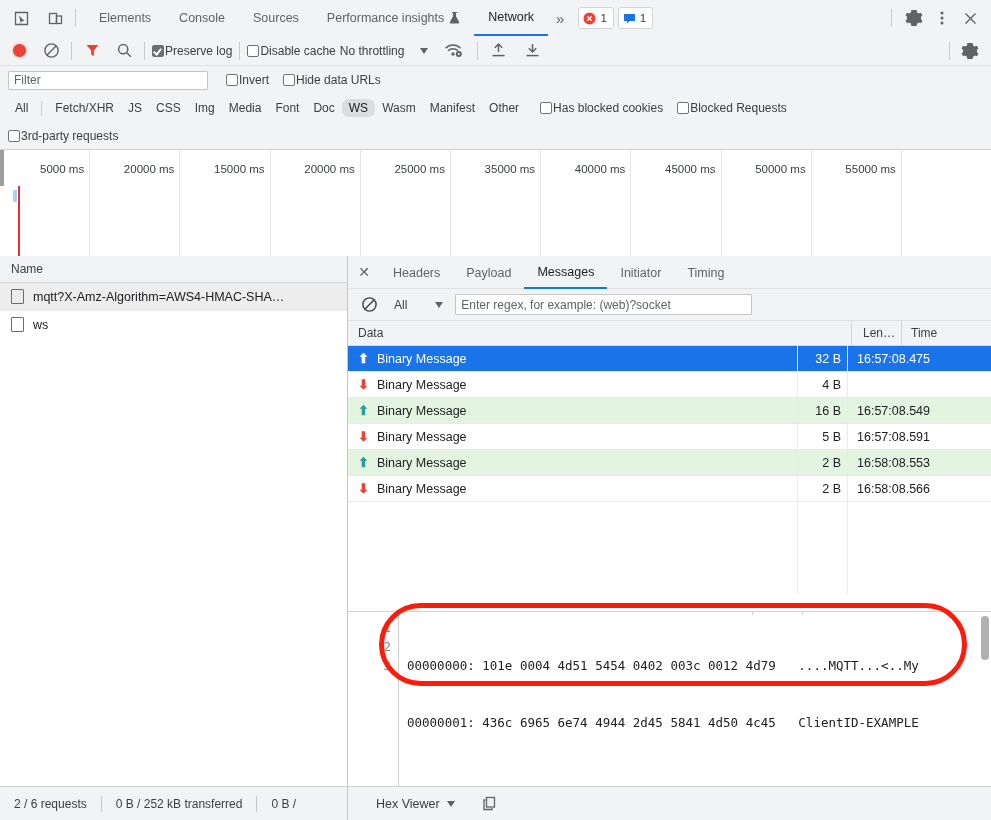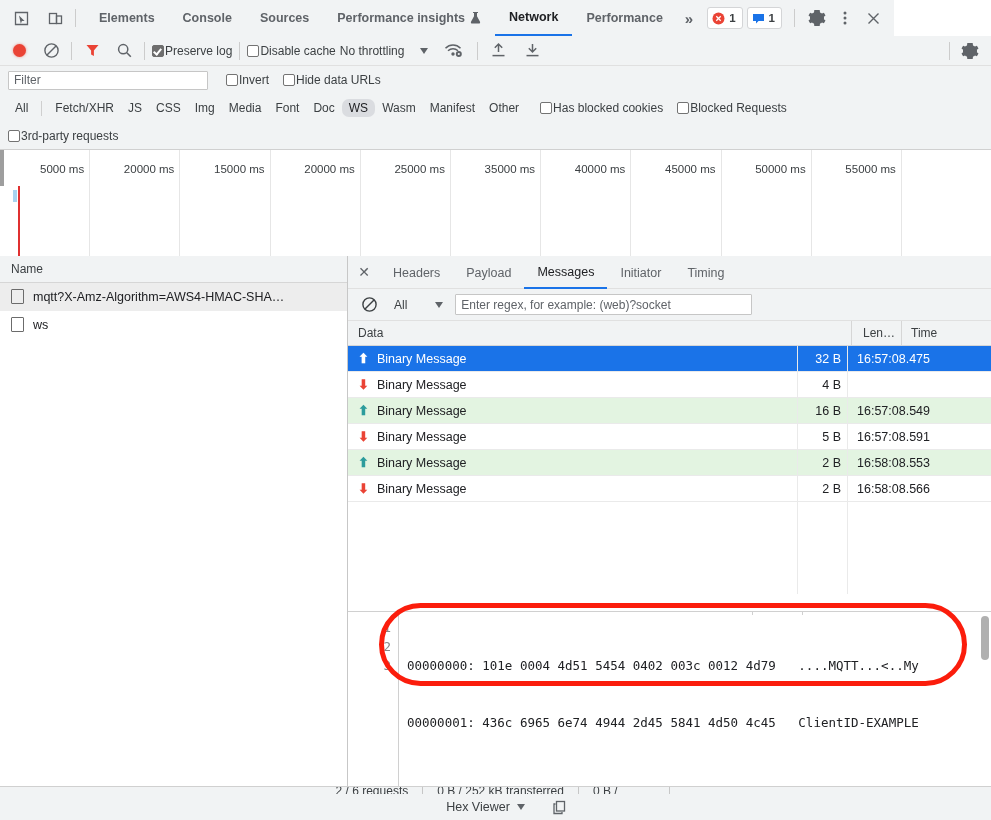--- a/index.html
+++ b/index.html
@@ -20,26 +20,25 @@
     position: relative;
     width: 991px;
     height: 820px;
     box-sizing: border-box;
   }
 
   
   .tabstrip {
     position: absolute;
     left: 0; top: 0;
-    width: 894px; height: 36px;
+    width: 991px; height: 36px;
     background: #f1f3f4;
     border-bottom: 1px solid #e0e0e0;
     display: flex;
     align-items: center;
-    font-weight: bold;
   }
   .dock-icons {
     display: flex;
     align-items: center;
     padding-left: 8px;
     gap: 8px;
   }
   .icon-btn {
     width: 26px; height: 26px;
     display: flex;
@@ -519,21 +518,20 @@
   
   .statusbar {
     position: absolute;
     left: 0; top: 786px;
     width: 991px; height: 34px;
     background: #f1f3f4;
     border-top: 1px solid #d0d0d0;
     display: flex;
     align-items: center;
     box-sizing: border-box;
-    flex-direction: column;
   }
   .status-left {
     width: 348px;
     height: 100%;
     display: flex;
     align-items: center;
     padding-left: 14px;
     box-sizing: border-box;
     font-size: 12px;
     color: #3c4043;
@@ -600,23 +598,20 @@
       <div class="tab">
         <span>Performance insights</span>
         <span class="flask">
           <svg width="11" height="14" viewBox="0 0 11 14">
             <path d="M3 1h5v1H7v3.2l3 5.5c.4.8-.1 1.8-1 1.8H2c-.9 0-1.4-1-1-1.8L4 5.2V2H3z" fill="#5f6368"></path>
           </svg>
         </span>
       </div>
       <div class="tab active">
         <span>Network</span>
-      </div>
-      <div class="tab">
-        <span>Performance</span>
       </div>
     </div>
 
     <div class="chev-more">»</div>
 
     <div class="badges">
       <div class="badge">
         <span>
           <svg width="13" height="13" viewBox="0 0 13 13">
             <circle cx="6.5" cy="6.5" r="6" fill="#ea4335"></circle>

